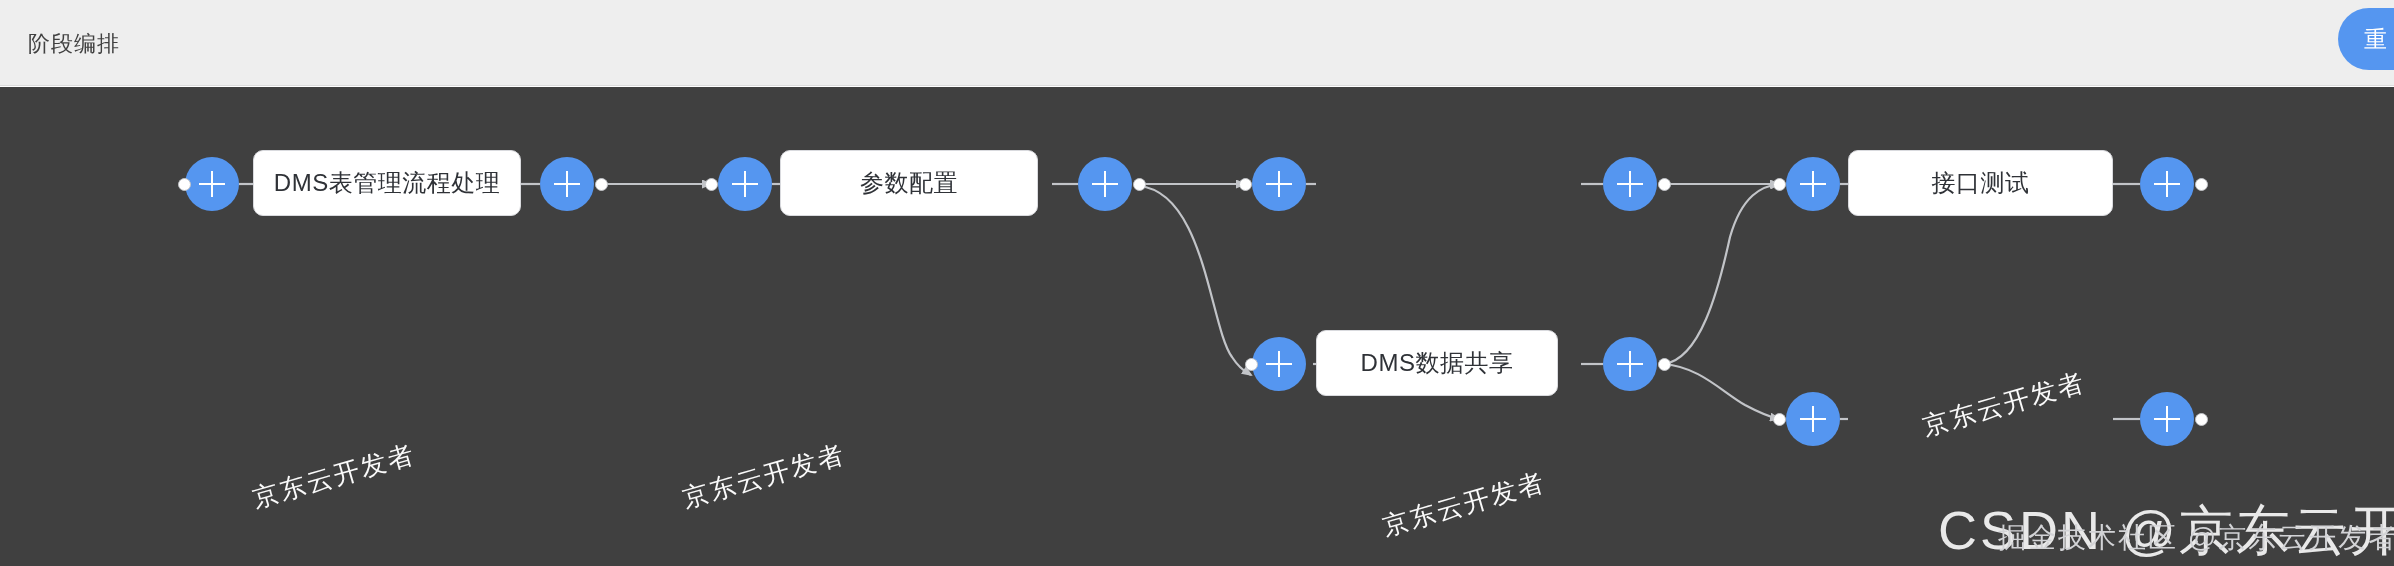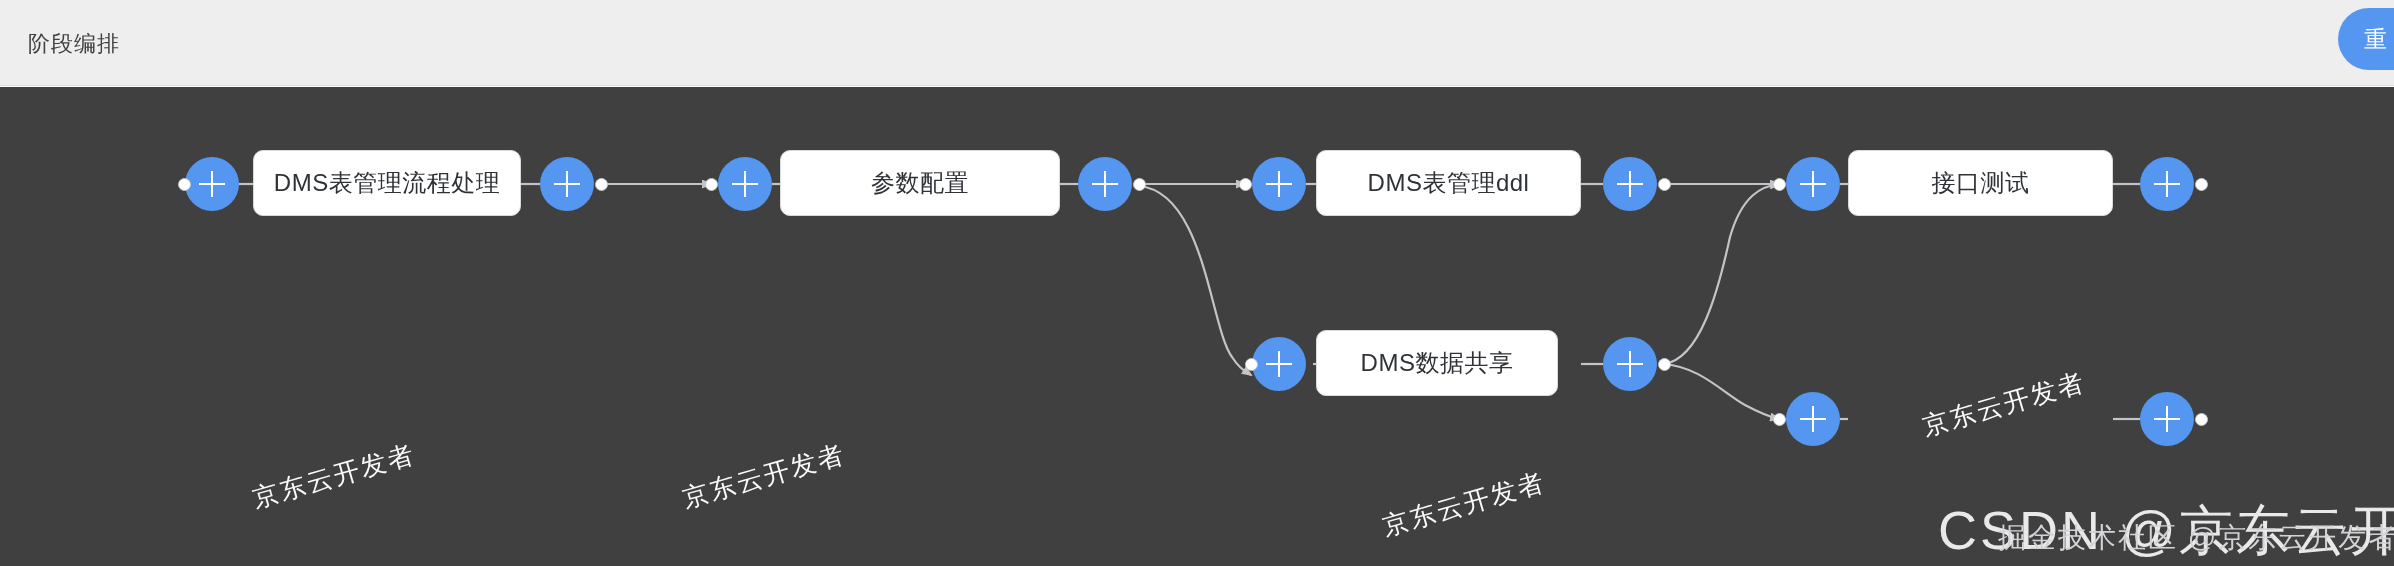--- a/index.html
+++ b/index.html
@@ -226,27 +226,24 @@
         <path d="M1840,332 L1848,332"></path>
 
         <path d="M2113,332 L2140,332"></path>
       </g>
     </svg>
 
     <div class="node" style="left:253px; top:63px; width:268px;">
       <span>DMS表管理流程处理</span>
     </div>
 
-    <div class="node" style="left:780px; top:63px; width:280px;">
+    <div class="node" style="left:780px; top:63px; width:258px;">
       <span>参数配置</span>
     </div>
 
-    <div class="node" style="left:1316px; top:63px; width:265px;">
-      <span>DMS表管理ddl</span>
-    </div>
 
     <div class="node" style="left:1848px; top:63px; width:265px;">
       <span>接口测试</span>
     </div>
 
     <div class="node" style="left:1316px; top:243px; width:242px;">
       <span>DMS数据共享</span>
     </div>
 
 

